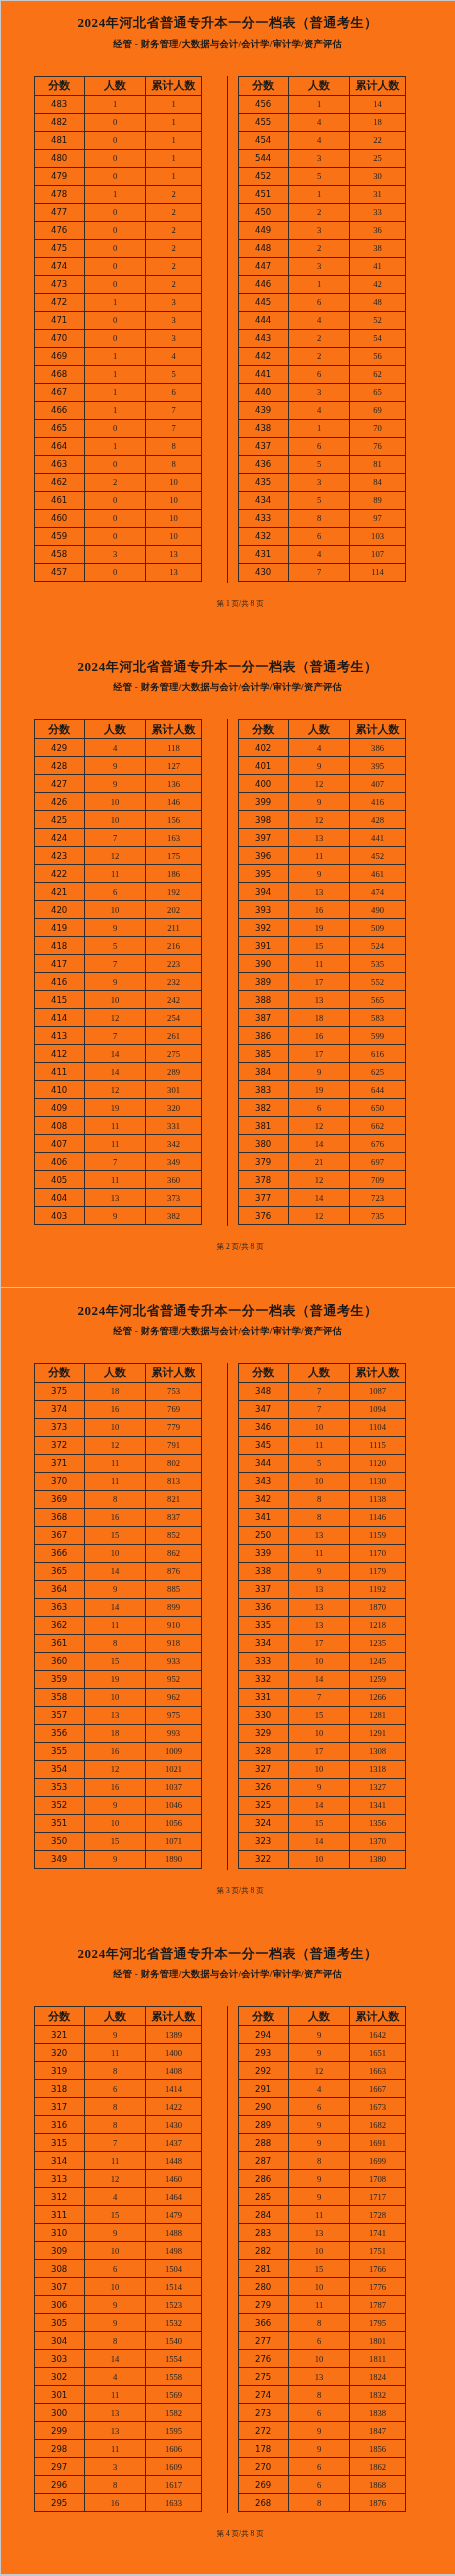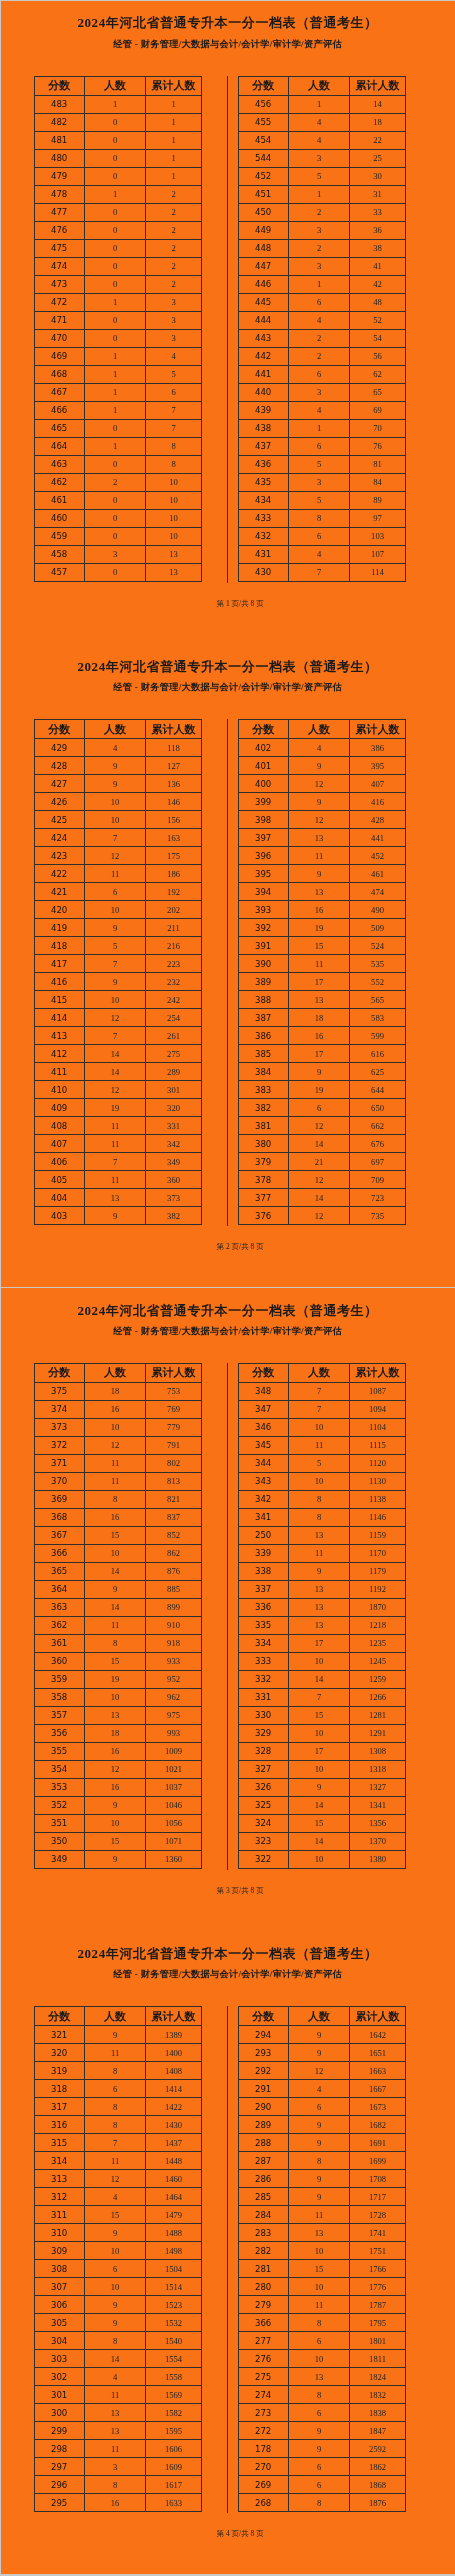--- a/index.html
+++ b/index.html
@@ -855,21 +855,21 @@
             <td class="col-cum">1056</td>
           </tr>
           <tr>
             <td class="col-score">350</td>
             <td class="col-count">15</td>
             <td class="col-cum">1071</td>
           </tr>
           <tr>
             <td class="col-score">349</td>
             <td class="col-count">9</td>
-            <td class="col-cum">1360</td>
+            <td class="col-cum">1890</td>
           </tr>
         </tbody>
     </table>
     <div class="table-divider"></div>
     <table class="data-table right">
       <colgroup>
         <col class="c-score">
           <col class="c-count">
           <col class="c-cum">
       </colgroup>
@@ -1301,21 +1301,21 @@
             <td class="col-cum">1838</td>
           </tr>
           <tr>
             <td class="col-score">272</td>
             <td class="col-count">9</td>
             <td class="col-cum">1847</td>
           </tr>
           <tr>
             <td class="col-score">178</td>
             <td class="col-count">9</td>
-            <td class="col-cum">2592</td>
+            <td class="col-cum">1856</td>
           </tr>
           <tr>
             <td class="col-score">270</td>
             <td class="col-count">6</td>
             <td class="col-cum">1862</td>
           </tr>
           <tr>
             <td class="col-score">269</td>
             <td class="col-count">6</td>
             <td class="col-cum">1868</td>

